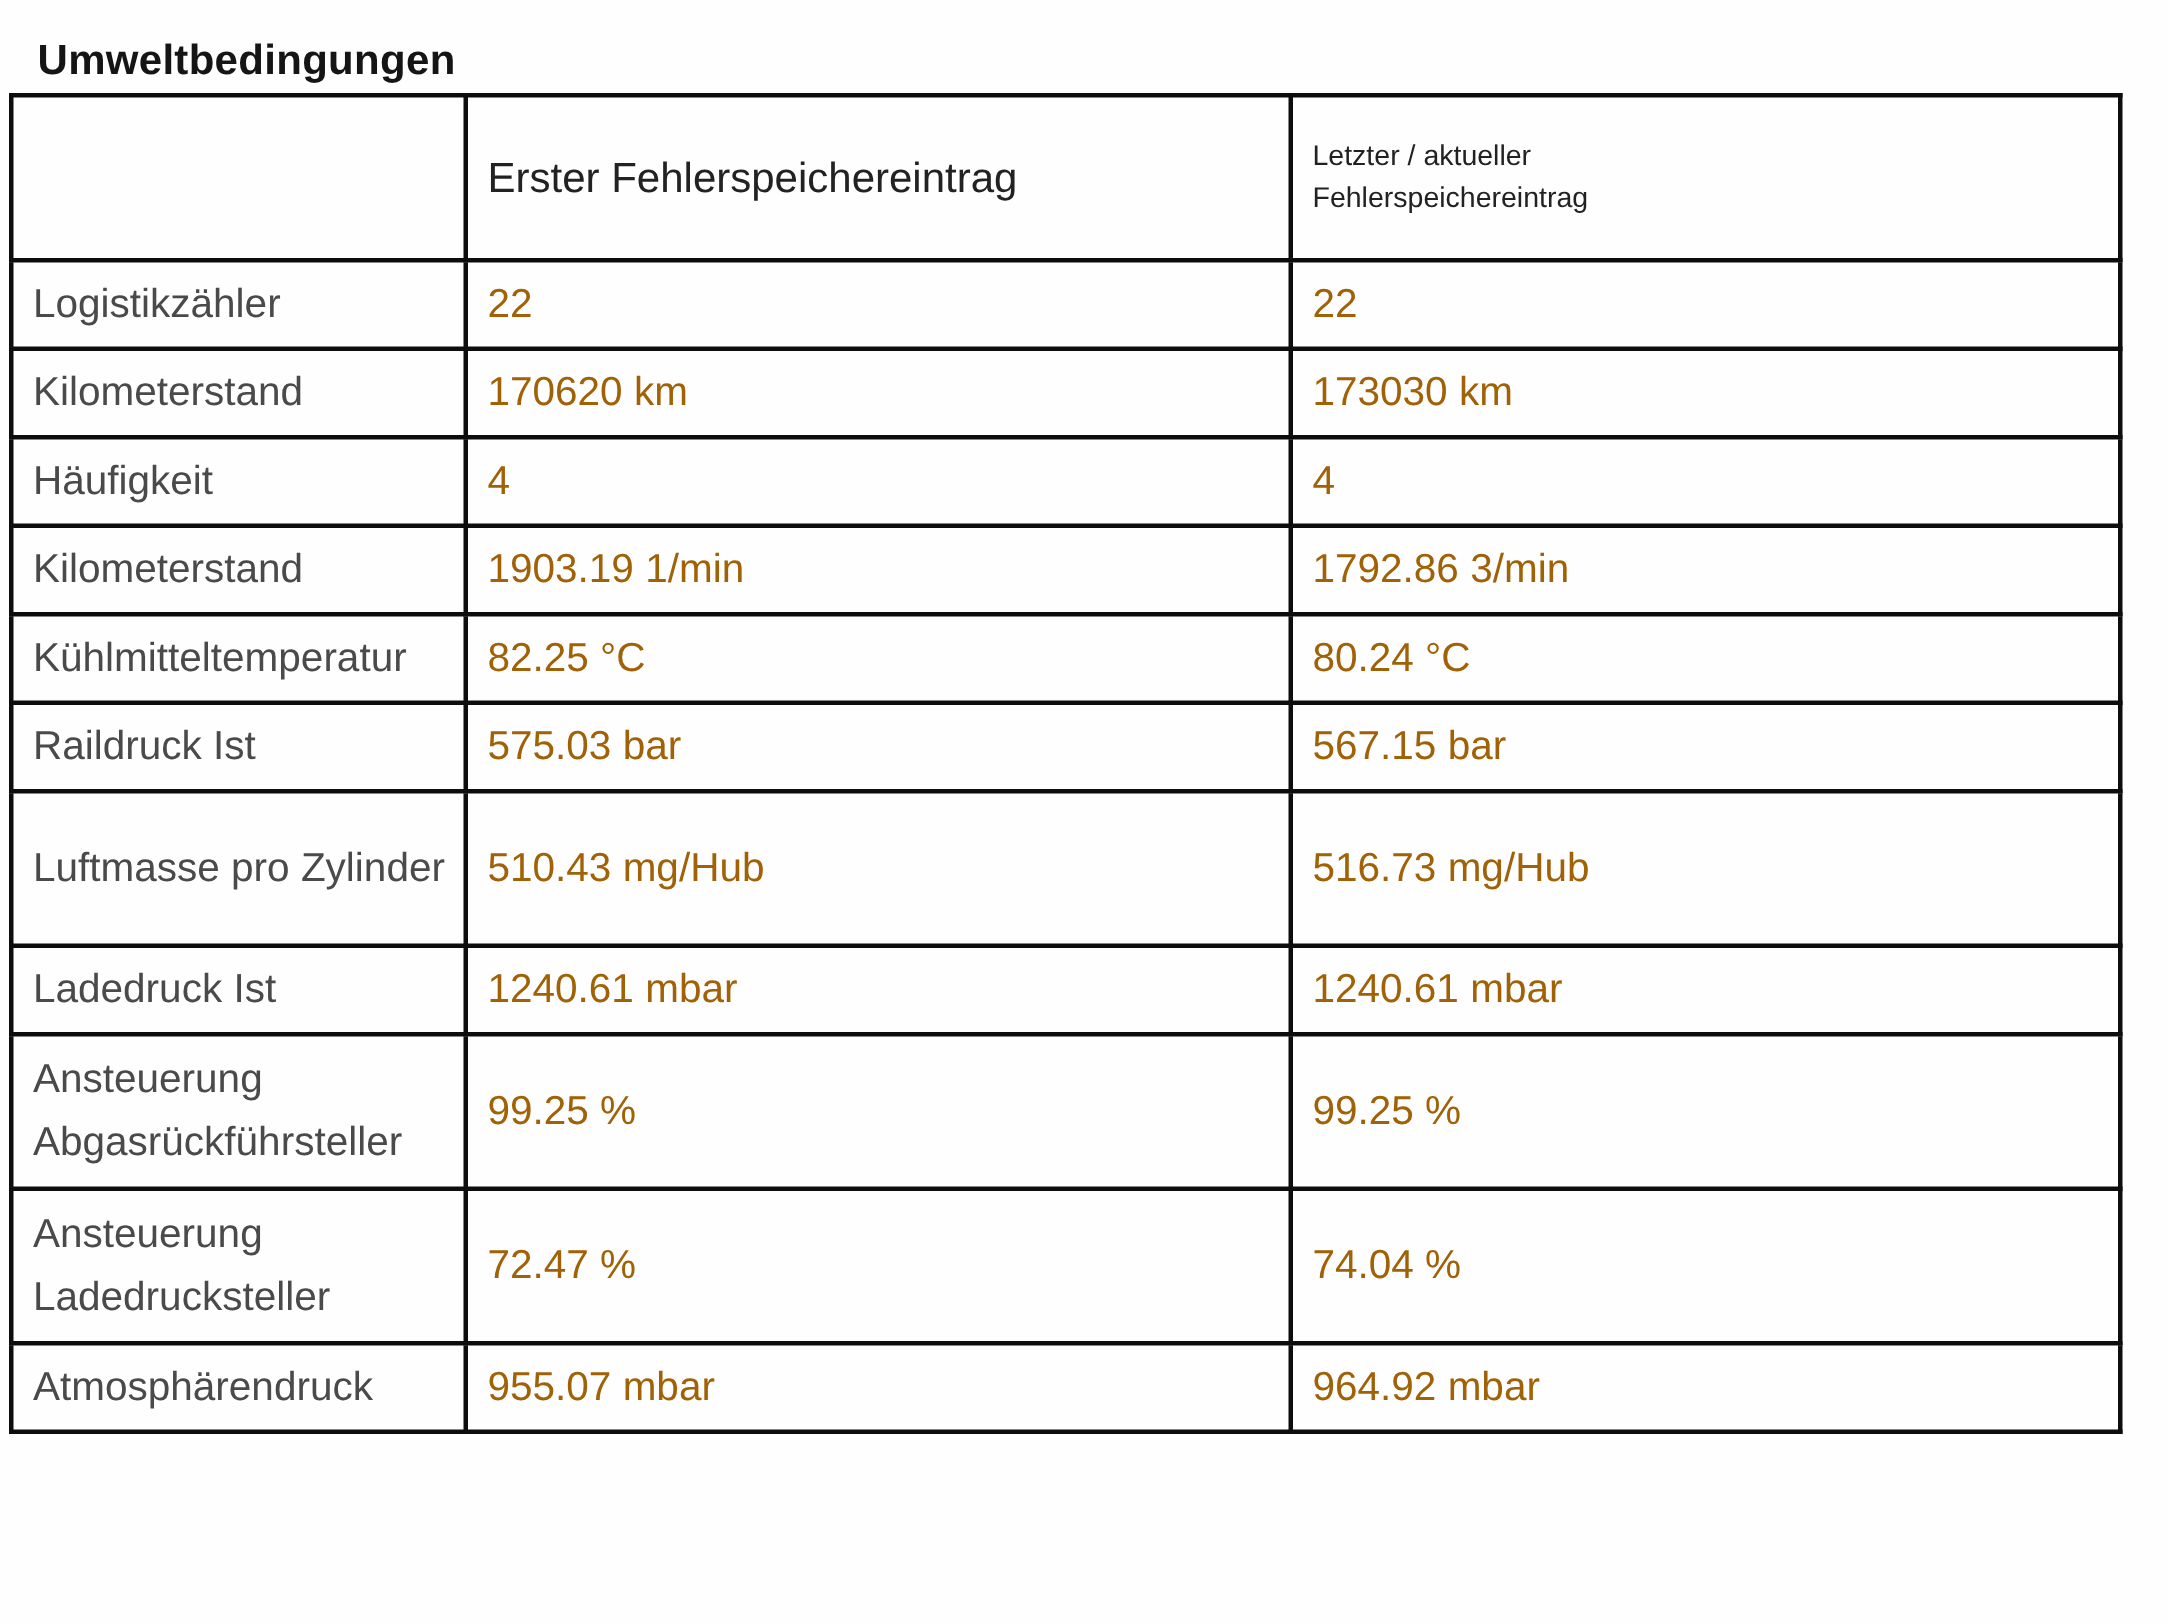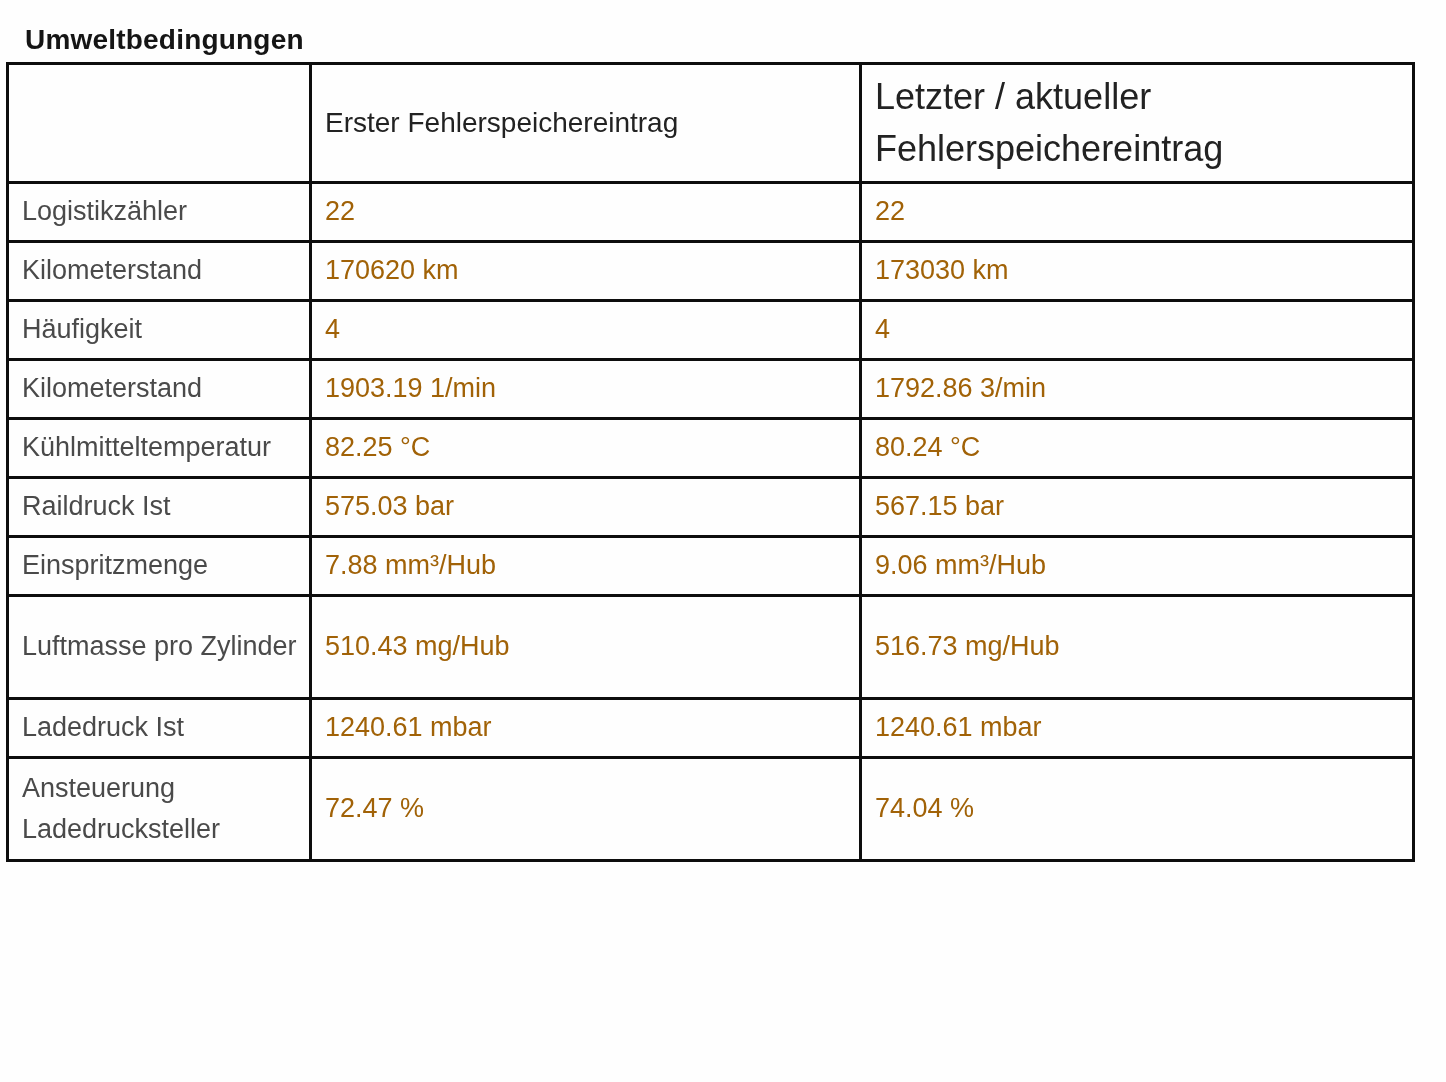--- a/index.html
+++ b/index.html
@@ -50,21 +50,21 @@
   }
   tr.r-header { height: 110px; }
   tr.r-norm   { height: 59px; }
   tr.r-tall   { height: 103px; }
   th.h-blank { background: #fefefe; }
   th.h-first {
     font-size: 28px;
     color: #222222;
   }
   th.h-last {
-    font-size: 36px;
+    font-size: 19px;
     color: #222222;
     white-space: pre-line;
     line-height: 1.45;
   }
   td.lbl {
     color: #4a4a4a;          
     line-height: 1.55;
   }
   td.val {
     color: #a16207;
@@ -115,36 +115,41 @@
       <tr class="r-norm">
         <td class="lbl">Kühlmitteltemperatur</td>
         <td class="val">82.25 °C</td>
         <td class="val">80.24 °C</td>
       </tr>
       <tr class="r-norm">
         <td class="lbl">Raildruck Ist</td>
         <td class="val">575.03 bar</td>
         <td class="val">567.15 bar</td>
       </tr>
-      <tr class="r-norm">
-        <td class="lbl">Einspritzmenge</td>
-        <td class="val">7.88 mm³/Hub</td>
-        <td class="val">9.06 mm³/Hub</td>
-      </tr>
       <tr class="r-tall">
         <td class="lbl">Luftmasse pro Zylinder</td>
         <td class="val">510.43 mg/Hub</td>
         <td class="val">516.73 mg/Hub</td>
       </tr>
       <tr class="r-norm">
         <td class="lbl">Ladedruck Ist</td>
         <td class="val">1240.61 mbar</td>
         <td class="val">1240.61 mbar</td>
       </tr>
       <tr class="r-tall">
+        <td class="lbl">Ansteuerung Abgasrückführsteller</td>
+        <td class="val">99.25 %</td>
+        <td class="val">99.25 %</td>
+      </tr>
+      <tr class="r-tall">
         <td class="lbl">Ansteuerung Ladedrucksteller</td>
         <td class="val">72.47 %</td>
         <td class="val">74.04 %</td>
+      </tr>
+      <tr class="r-norm">
+        <td class="lbl">Atmosphärendruck</td>
+        <td class="val">955.07 mbar</td>
+        <td class="val">964.92 mbar</td>
       </tr>
     </tbody>
   </table>
 
 </div>
 
 </body></html>

